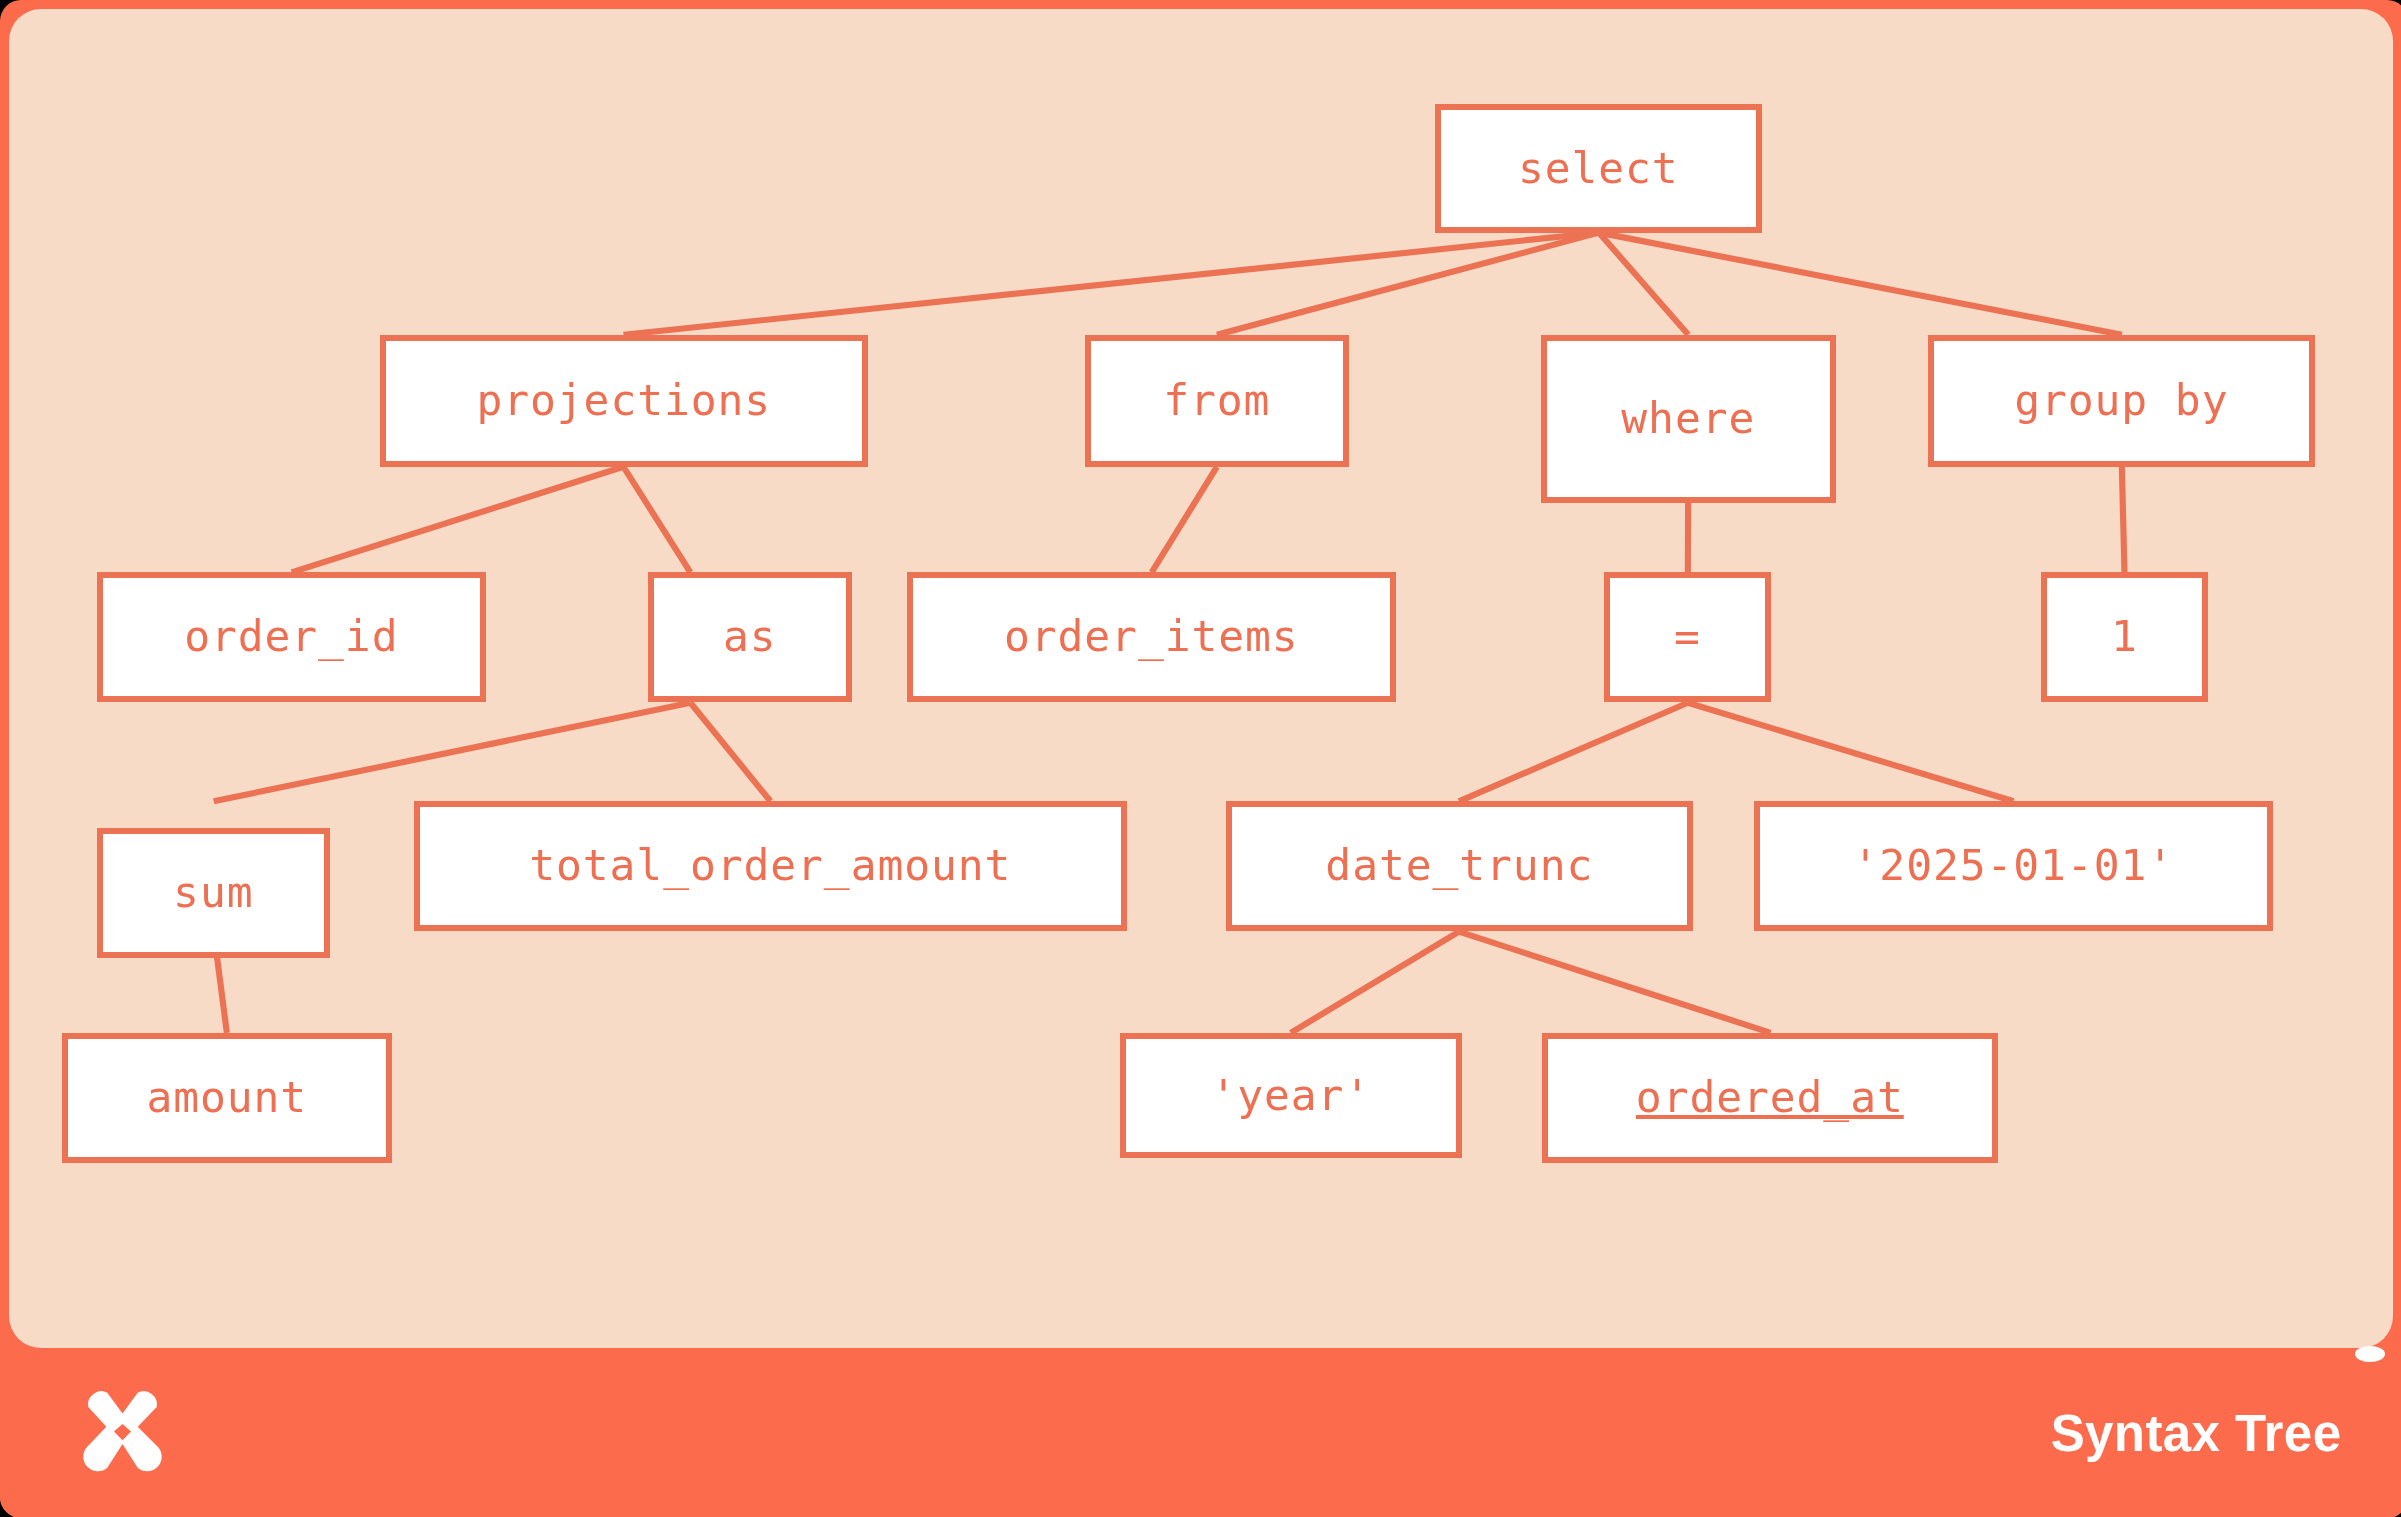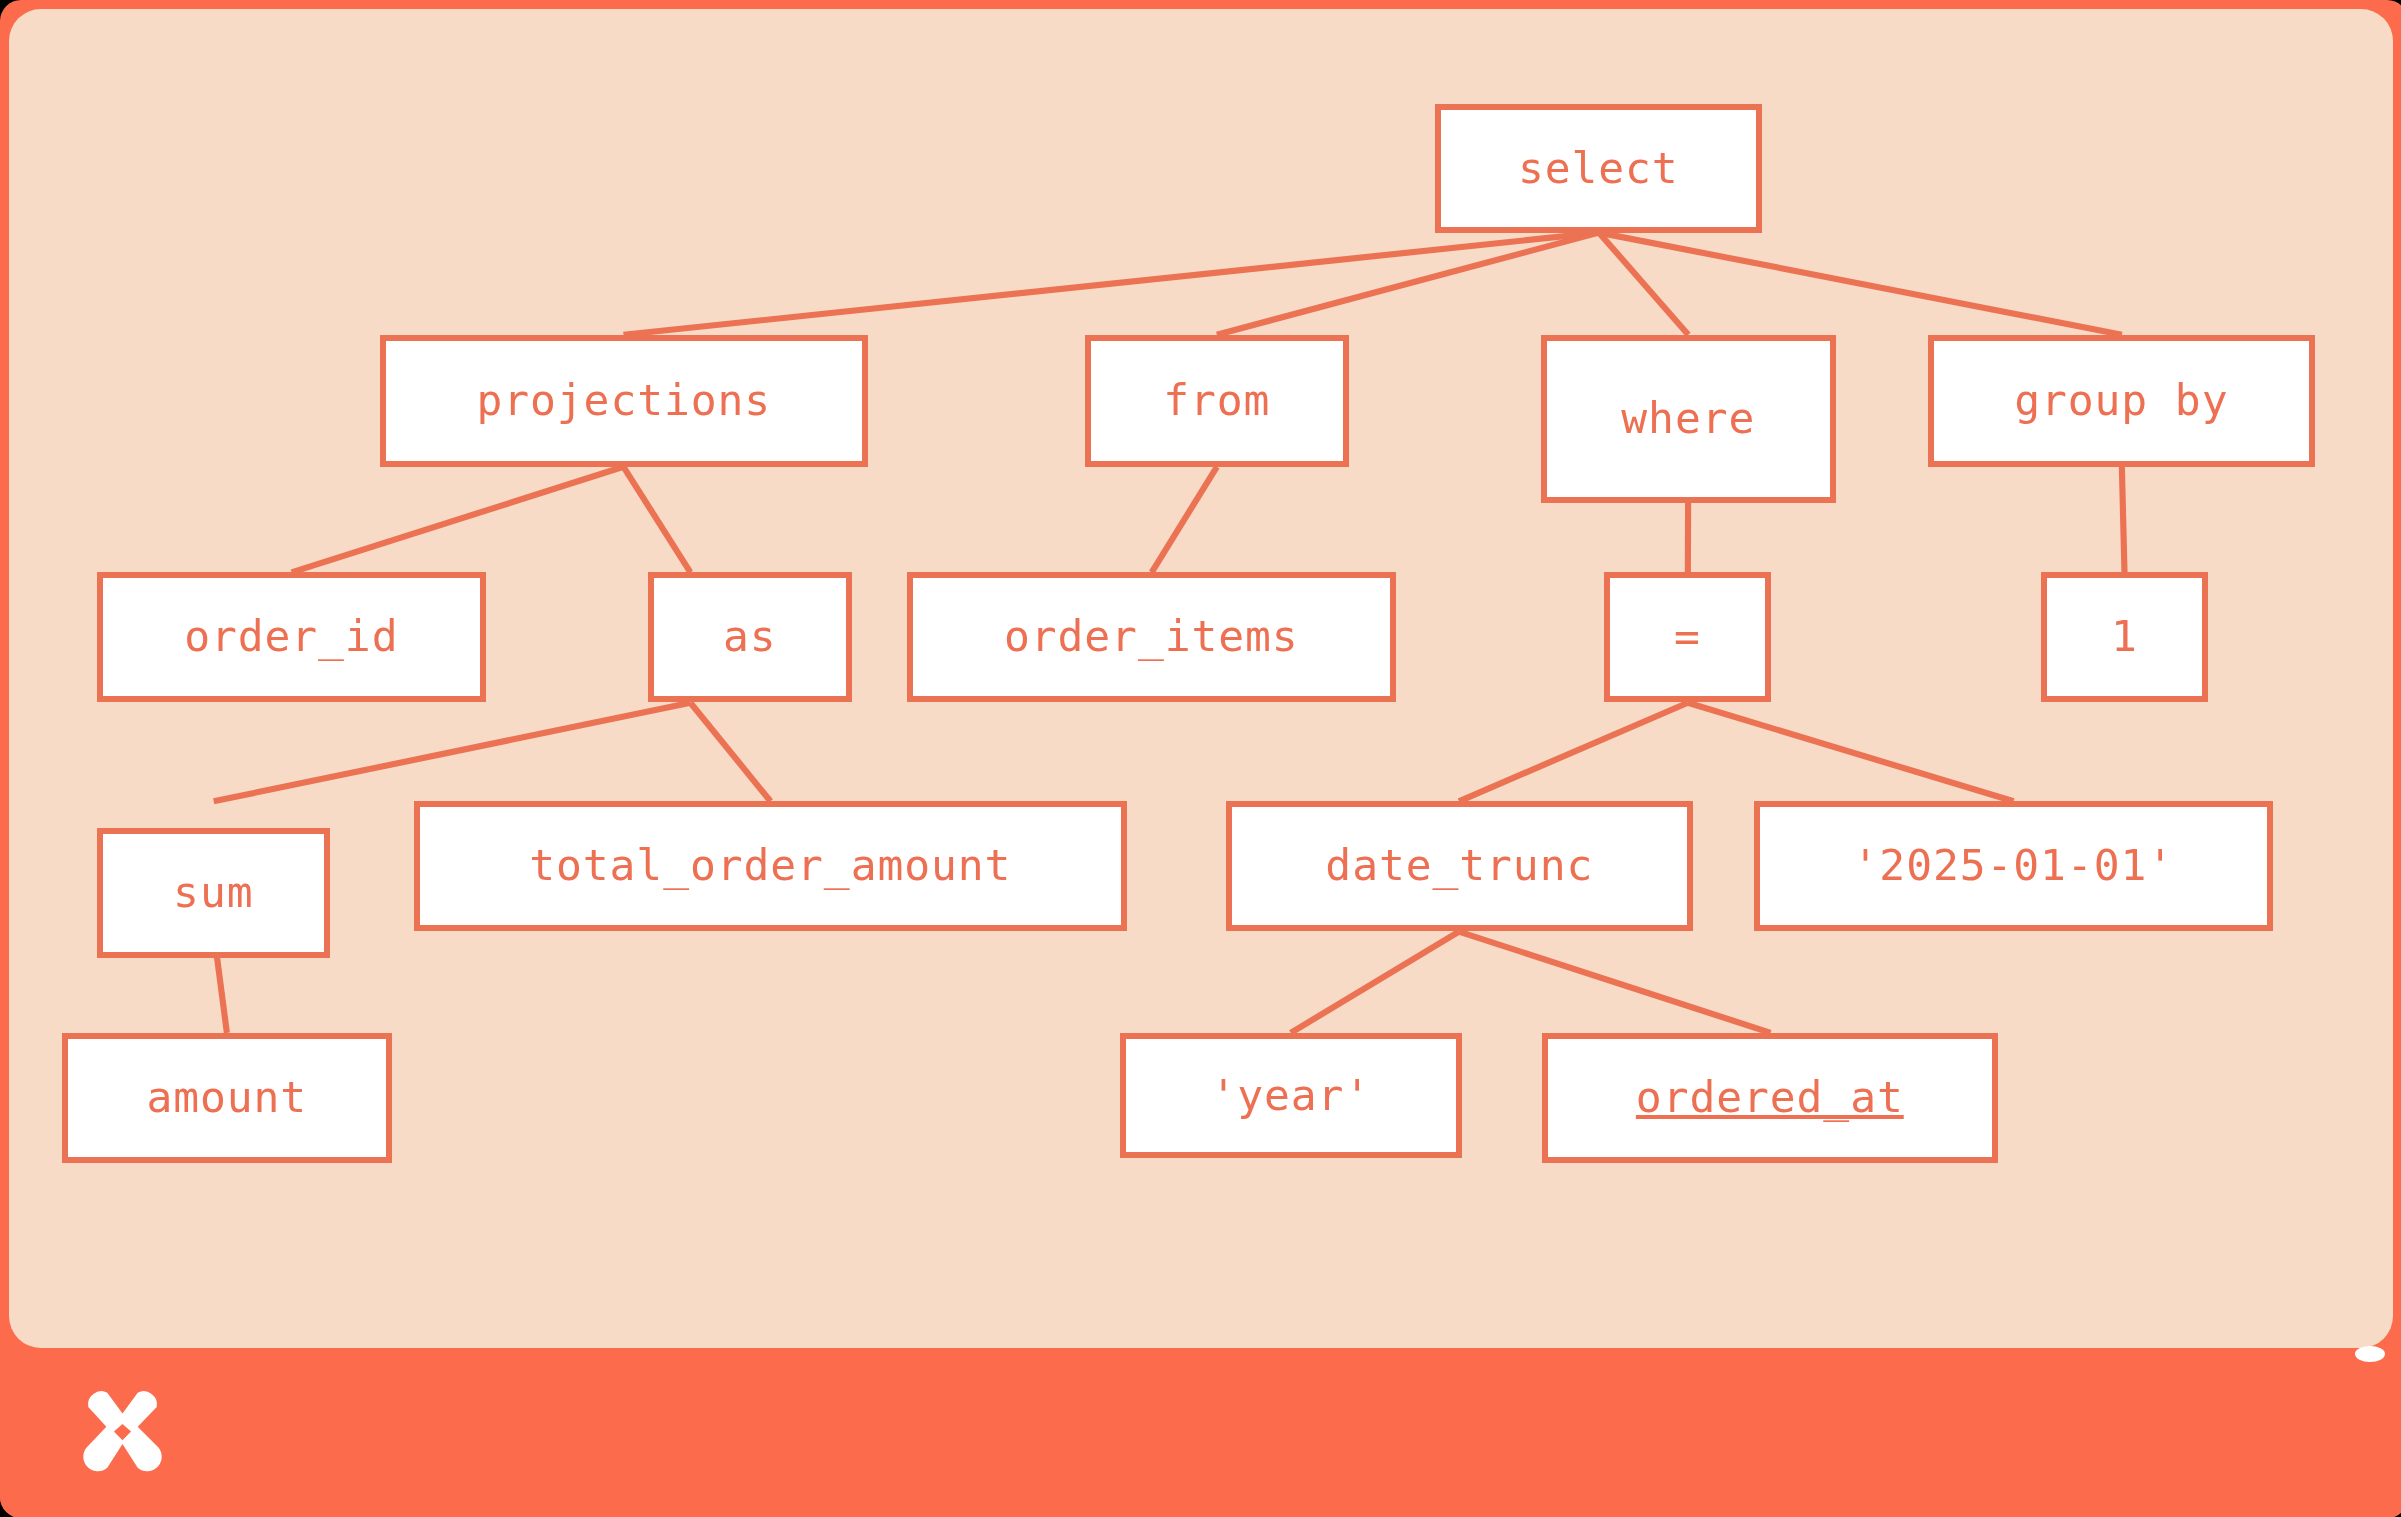--- a/index.html
+++ b/index.html
@@ -168,19 +168,20 @@
           A 14 14 0 0 1 14 63
           L 33 43
           Z
           M 50 40
           L 59 48
           L 50 57
           L 41 48
           Z
         " fill-rule="evenodd"></path>
       </svg>
+      <div id="footer-label">Syntax Tree</div>
     </div>
 
     <div class="white-dot" style="right:23px; top:1346px; width:30px; height:16px;"></div>
 
   </div>
 </div>
 
 
 </body></html>

